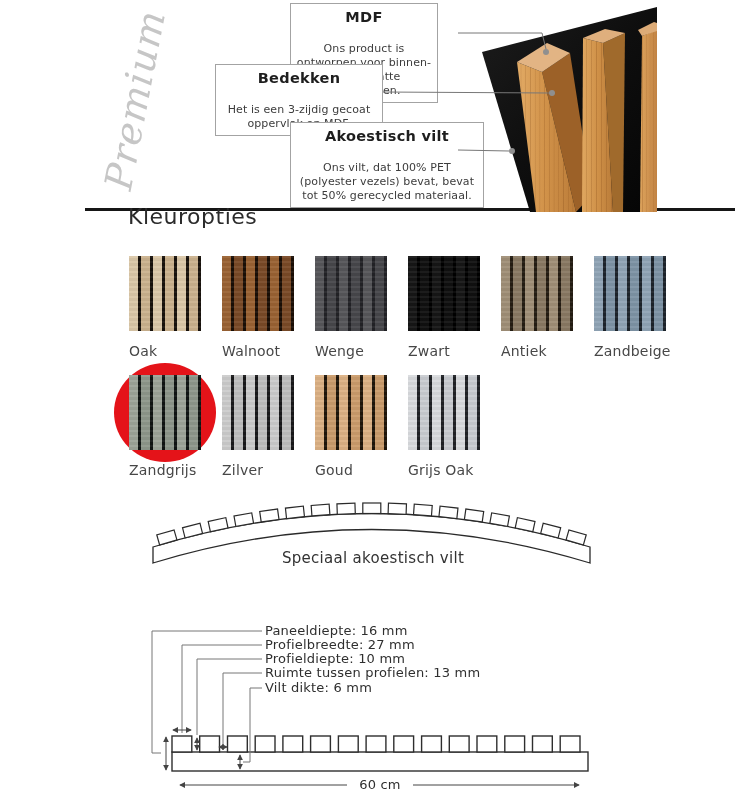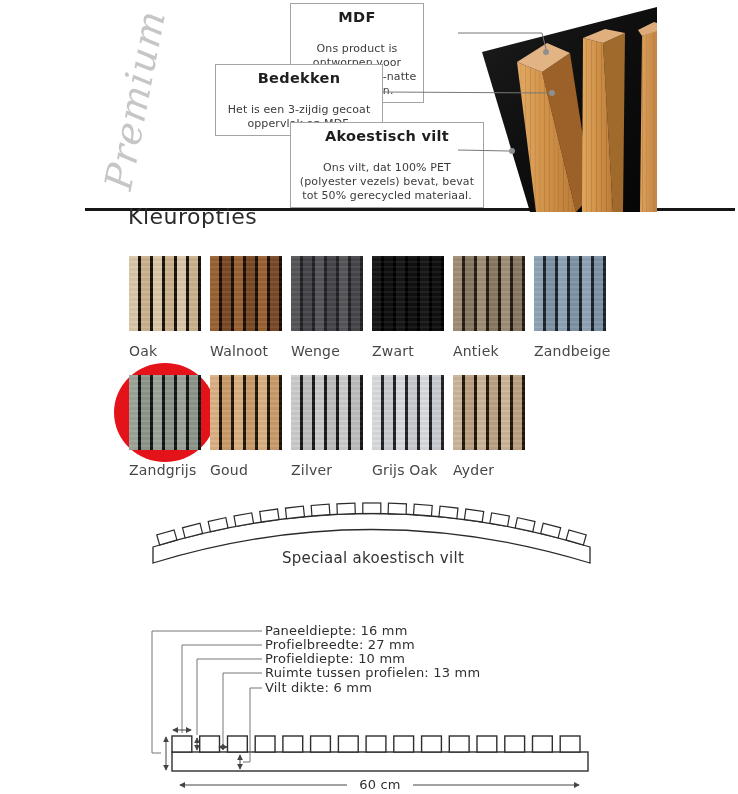--- a/index.html
+++ b/index.html
@@ -7,30 +7,30 @@
         font-family:"DejaVu Sans","Liberation Sans",sans-serif;color:#2f2f2f;}
   
   .premium{position:absolute;left:45px;top:76px;width:180px;height:50px;line-height:50px;
            text-align:center;font-family:"DejaVu Serif","Liberation Serif",serif;
            font-style:italic;font-size:38px;letter-spacing:1px;color:#c6c6c6;
            transform:rotate(-79deg);}
   .callout{position:absolute;background:#fff;border:1px solid #a3a3a3;box-sizing:border-box;
            text-align:center;padding:4px 4px;z-index:2;}
   .callout-title{font-size:14.5px;font-weight:600;color:#1e1e1e;letter-spacing:.3px;line-height:1.25;}
   .callout-body{font-size:11px;color:#3c3c3c;line-height:1.27;margin-top:16px;letter-spacing:.1px;}
-  .co-mdf{left:290px;top:3px;width:134px;min-height:58px;}
+  .co-mdf{left:290px;top:3px;width:148px;min-height:58px;}
   .co-bedekken{left:215px;top:64px;width:168px;min-height:56px;}
   .co-vilt{left:290px;top:122px;width:194px;min-height:60px;}
   .hero-photo{position:absolute;left:470px;top:0;z-index:1;}
   .hero-lines{position:absolute;left:0;top:0;z-index:3;pointer-events:none;}
   .divider{position:absolute;left:85px;top:208px;width:650px;height:3px;background:#161616;}
   
   .kleuropties-heading{position:absolute;left:128px;top:204px;font-size:22px;font-weight:400;
                        color:#2b2b2b;letter-spacing:.5px;}
-  .swatch-row{position:absolute;display:flex;gap:9px;}
+  .swatch-row{position:absolute;display:flex;gap:21px;}
   .row-1{left:129px;top:256px;}
   .row-2{left:129px;top:375px;}
   .cell{position:relative;width:72px;}
   .halo{position:absolute;left:-15px;top:-12px;width:102px;height:99px;border-radius:50%;z-index:0;}
   .swatch{position:relative;width:72px;height:75px;z-index:1;}
   .swatch::after{content:"";position:absolute;inset:0;
        background:repeating-linear-gradient(180deg,rgba(255,255,255,.05) 0 2px,rgba(0,0,0,.04) 2px 5px);}
   .swatch-label{position:relative;margin-top:12px;font-size:14px;color:#474747;letter-spacing:.2px;z-index:1;white-space:nowrap;}
   
   .arc-svg{position:absolute;left:130px;top:485px;}
@@ -146,34 +146,30 @@
         <div class="swatch-label">Zandbeige</div>
       </div>
     </div>
   <div class="swatch-row row-2">
       <div class="cell">
         <div class="halo" style="background: rgb(228, 19, 25);"></div>
         <div class="swatch" style="background: repeating-linear-gradient(90deg, rgb(157, 164, 153) 0px, rgb(157, 164, 153) 9px, rgb(16, 20, 19) 9px, rgb(16, 20, 19) 12px, rgb(142, 151, 139) 12px, rgb(142, 151, 139) 21px, rgb(16, 20, 19) 21px, rgb(16, 20, 19) 24px);"></div>
         <div class="swatch-label">Zandgrijs</div>
       </div>
       <div class="cell">
+        <div class="swatch" style="background: repeating-linear-gradient(90deg, rgb(204, 204, 204) 0px, rgb(204, 204, 204) 9px, rgb(24, 24, 26) 9px, rgb(24, 24, 26) 12px, rgb(190, 190, 190) 12px, rgb(190, 190, 190) 21px, rgb(24, 24, 26) 21px, rgb(24, 24, 26) 24px);"></div>
+        <div class="swatch-label">Zilver</div>
+      </div>
+      <div class="cell">
         <div class="swatch" style="background: repeating-linear-gradient(90deg, rgb(220, 177, 132) 0px, rgb(220, 177, 132) 9px, rgb(31, 21, 9) 9px, rgb(31, 21, 9) 12px, rgb(203, 156, 108) 12px, rgb(203, 156, 108) 21px, rgb(31, 21, 9) 21px, rgb(31, 21, 9) 24px);"></div>
         <div class="swatch-label">Goud</div>
       </div>
       <div class="cell">
-        <div class="swatch" style="background: repeating-linear-gradient(90deg, rgb(204, 204, 204) 0px, rgb(204, 204, 204) 9px, rgb(24, 24, 26) 9px, rgb(24, 24, 26) 12px, rgb(190, 190, 190) 12px, rgb(190, 190, 190) 21px, rgb(24, 24, 26) 21px, rgb(24, 24, 26) 24px);"></div>
-        <div class="swatch-label">Zilver</div>
-      </div>
-      <div class="cell">
         <div class="swatch" style="background: repeating-linear-gradient(90deg, rgb(217, 219, 222) 0px, rgb(217, 219, 222) 9px, rgb(31, 33, 37) 9px, rgb(31, 33, 37) 12px, rgb(201, 204, 209) 12px, rgb(201, 204, 209) 21px, rgb(31, 33, 37) 21px, rgb(31, 33, 37) 24px);"></div>
         <div class="swatch-label">Grijs Oak</div>
-      </div>
-      <div class="cell">
-        <div class="swatch" style="background: repeating-linear-gradient(90deg, rgb(204, 181, 155) 0px, rgb(204, 181, 155) 9px, rgb(32, 22, 7) 9px, rgb(32, 22, 7) 12px, rgb(188, 162, 133) 12px, rgb(188, 162, 133) 21px, rgb(32, 22, 7) 21px, rgb(32, 22, 7) 24px);"></div>
-        <div class="swatch-label">Ayder</div>
       </div>
     </div>
 
   <svg class="arc-svg" width="480" height="110" viewBox="130 485 480 110">
     <path d="M153,547 Q372,480 590,547 L590,563 Q372,496 153,563 Z" fill="#fff" stroke="#2a2a2a" stroke-width="1.3"></path>
     <g id="arc-slats" fill="#fff" stroke="#2a2a2a" stroke-width="1.2">
         <rect x="-9" y="-10.5" width="18" height="10.5" transform="translate(168.3,542.5) rotate(-15.9)"></rect>
         <rect x="-9" y="-10.5" width="18" height="10.5" transform="translate(193.8,535.7) rotate(-14.0)"></rect>
         <rect x="-9" y="-10.5" width="18" height="10.5" transform="translate(219.2,529.8) rotate(-12.1)"></rect>
         <rect x="-9" y="-10.5" width="18" height="10.5" transform="translate(244.7,524.8) rotate(-10.1)"></rect>

